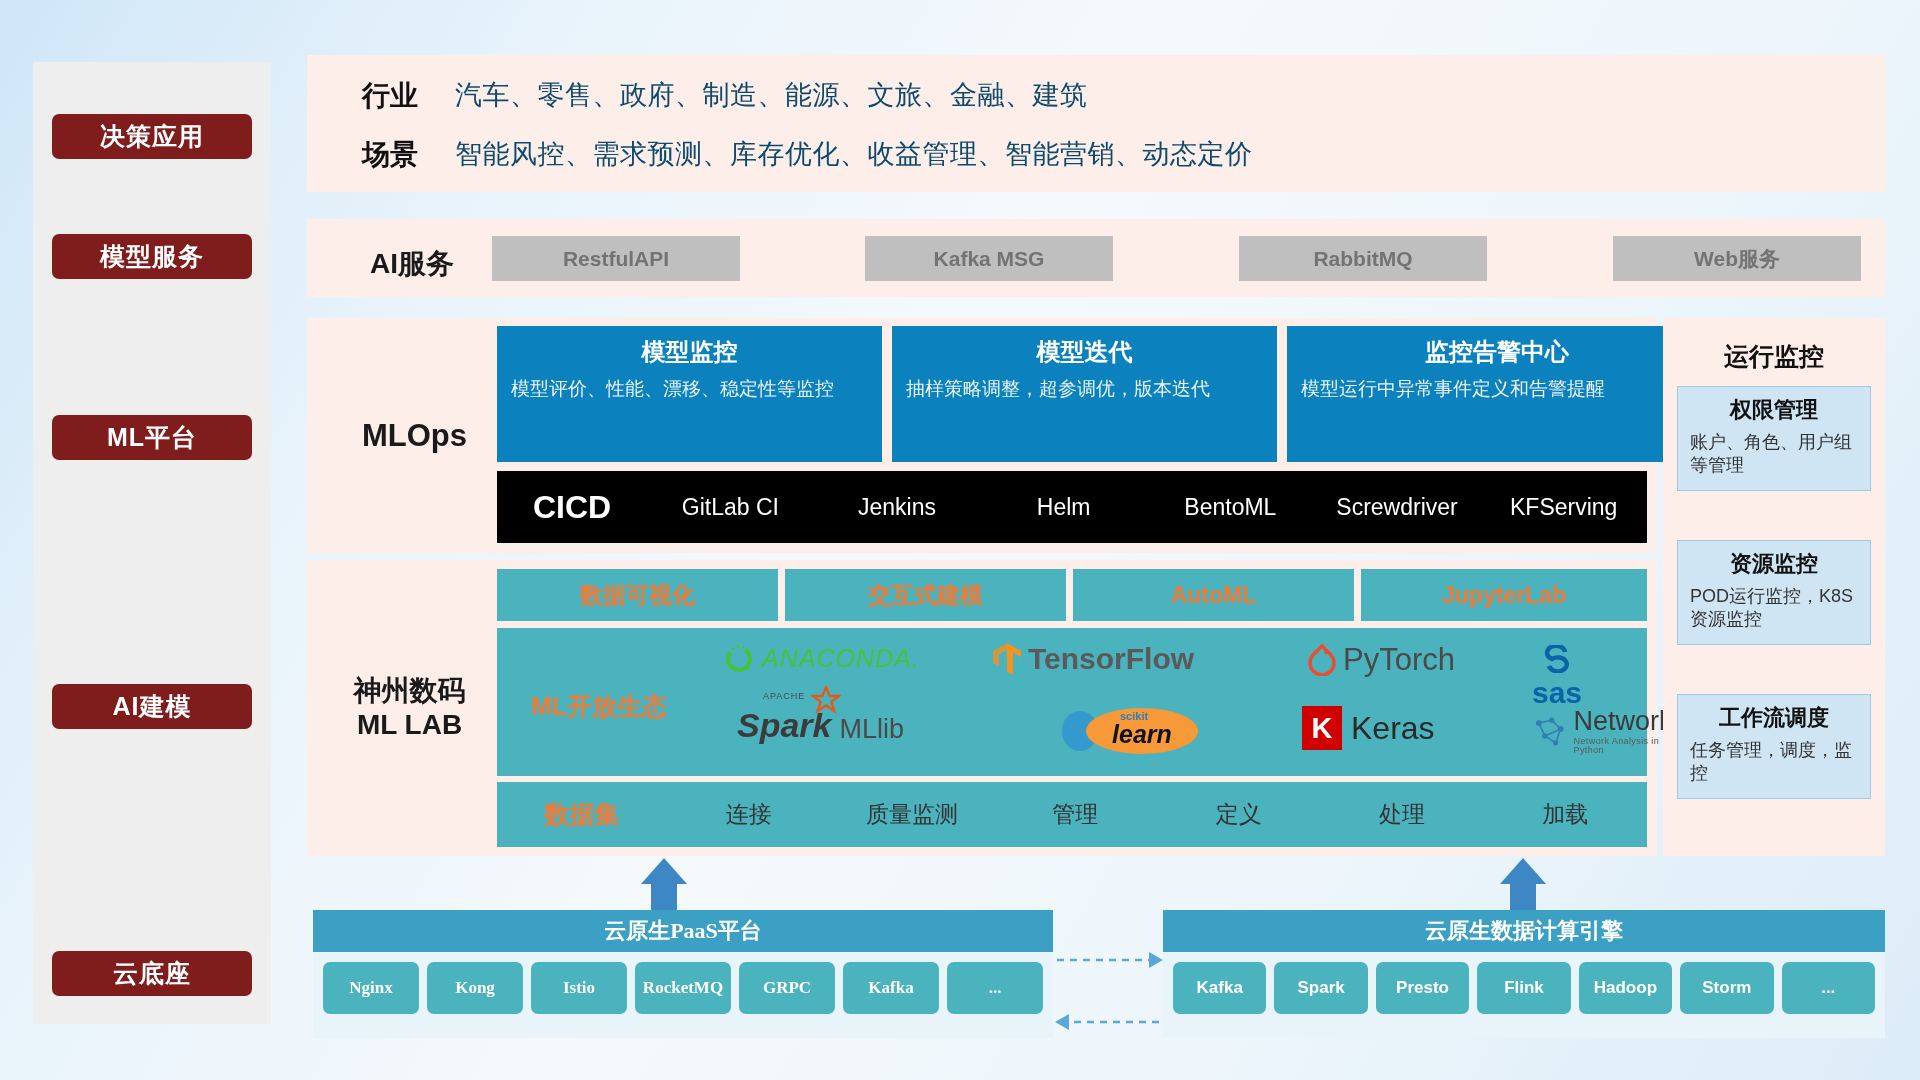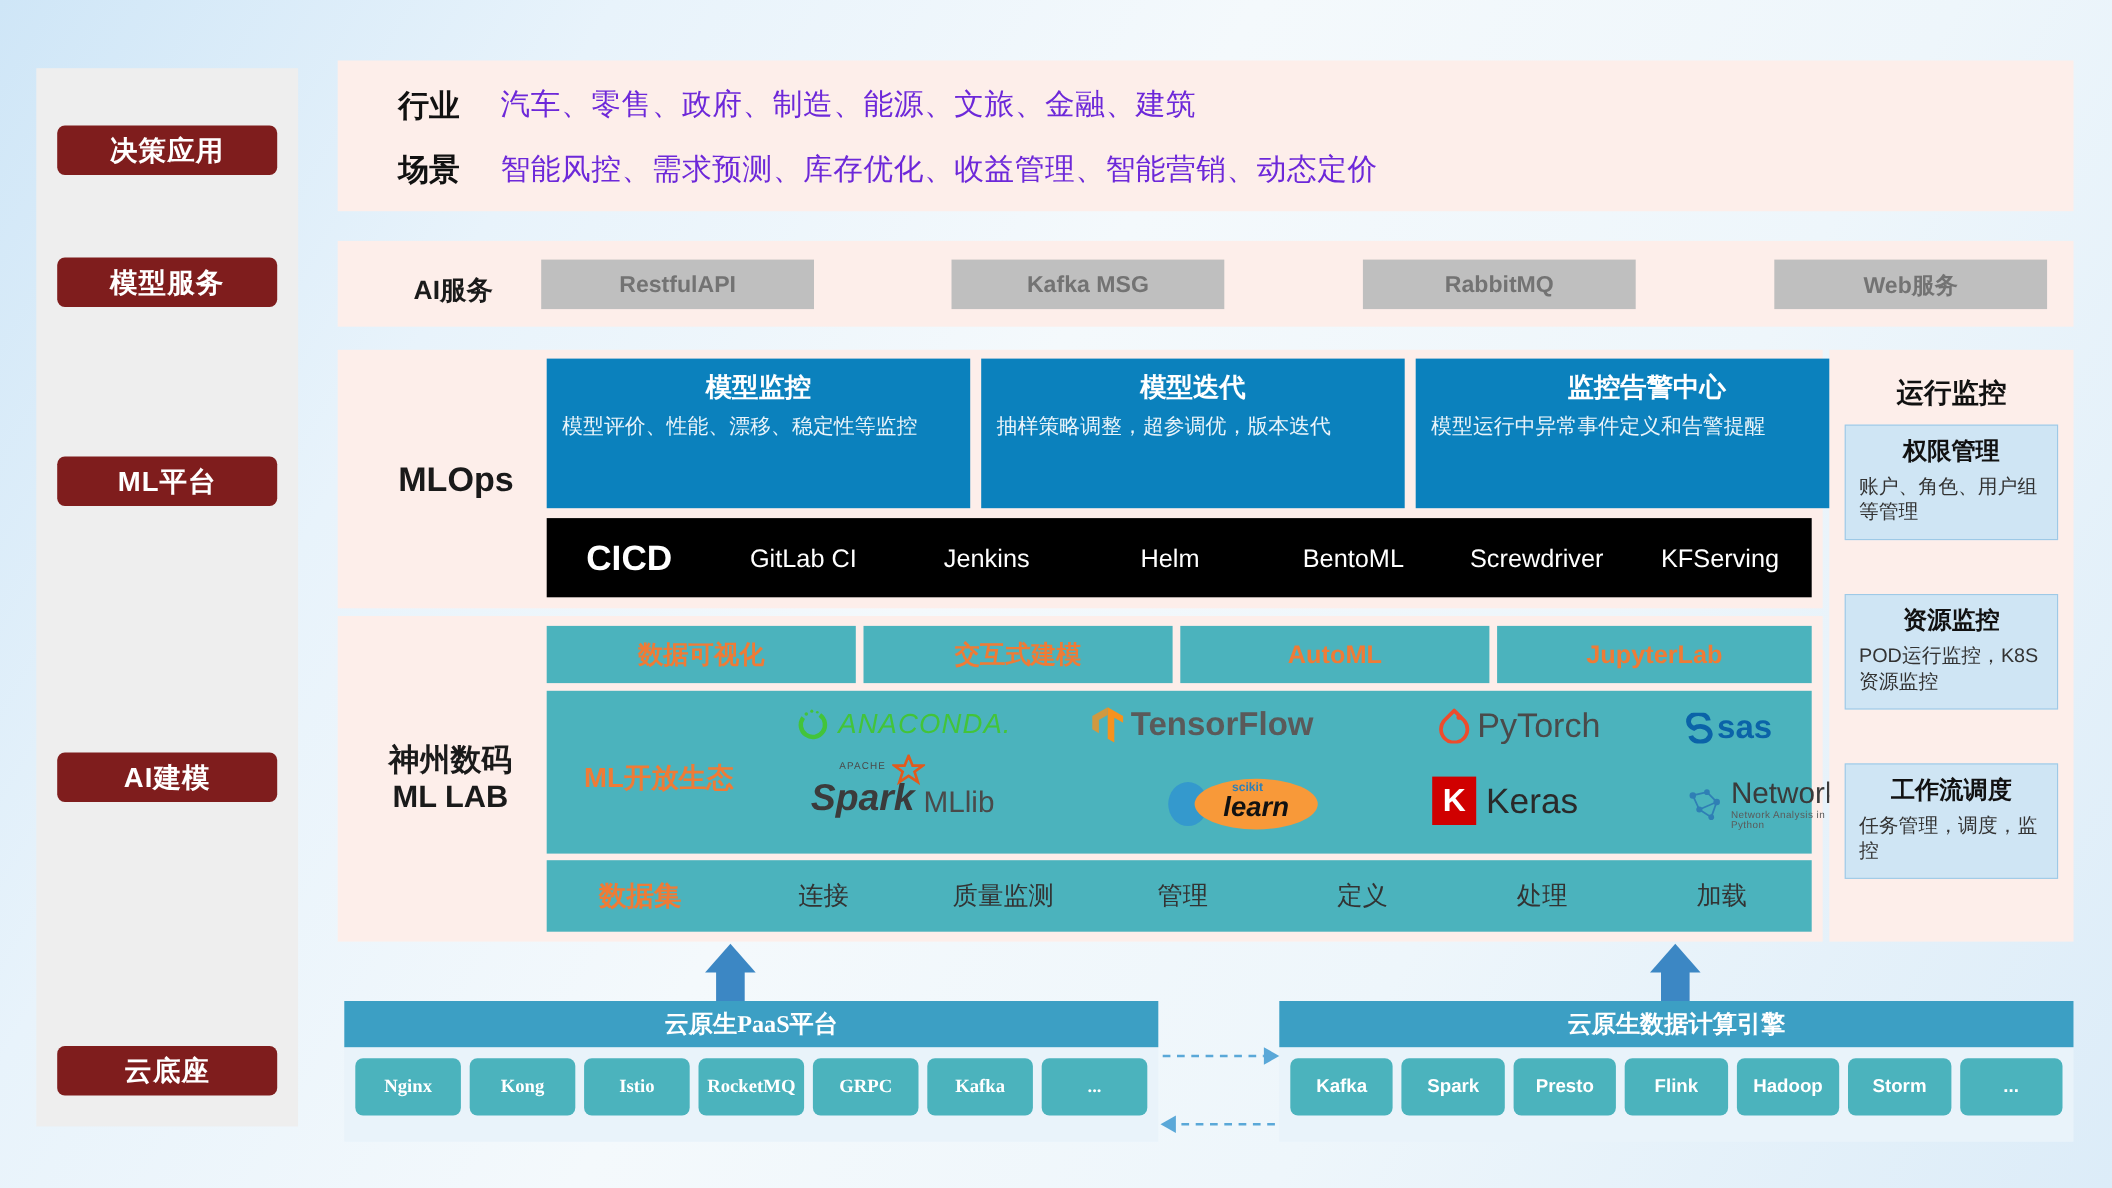--- a/index.html
+++ b/index.html
@@ -35,21 +35,21 @@
   }
   .row-label {
     position: absolute;
     font-weight: bold; color: #1a1a1a;
     display: flex; align-items: center; justify-content: center;
     text-align: center; line-height: 1.22;
   }
 
   
   .kv-key { font-size: 28px; font-weight: bold; color: #111; }
-  .kv-val { font-size: 27px; color: #6d28d9; letter-spacing: 0.5px; }
+  .kv-val { font-size: 27px; color: #0c4a6e; letter-spacing: 0.5px; }
 
   
   .gray-pill {
     position: absolute; height: 45px; background: #bfbfbf;
     display: flex; align-items: center; justify-content: center;
     color: #737373; font-size: 21px; font-weight: bold;
   }
 
   
   .blue-card {
@@ -145,21 +145,21 @@
   </div>
 
   <div class="band" style="left:307px; top:55px; width:1578px; height:137px;">
     <div style="position:absolute; left:55px; top:22px;" class="kv-key">行业</div>
     <div style="position:absolute; left:148px; top:22px;" class="kv-val">汽车、零售、政府、制造、能源、文旅、金融、建筑</div>
     <div style="position:absolute; left:55px; top:81px;" class="kv-key">场景</div>
     <div style="position:absolute; left:148px; top:81px;" class="kv-val">智能风控、需求预测、库存优化、收益管理、智能营销、动态定价</div>
   </div>
 
   <div class="band" style="left:307px; top:219px; width:1578px; height:78px;">
-    <div class="row-label" style="left:30px; top:0; width:150px; height:91px; font-size:24px;">AI服务</div>
+    <div class="row-label" style="left:30px; top:0; width:150px; height:91px; font-size:28px;">AI服务</div>
     <div class="gray-pill" style="left:185px; top:17px; width:248px;">RestfulAPI</div>
     <div class="gray-pill" style="left:558px; top:17px; width:248px;">Kafka MSG</div>
     <div class="gray-pill" style="left:932px; top:17px; width:248px;">RabbitMQ</div>
     <div class="gray-pill" style="left:1306px; top:17px; width:248px;">Web服务</div>
   </div>
 
   <div class="band" style="left:307px; top:318px; width:1350px; height:235px;">
     <div class="row-label" style="left:20px; top:0; width:175px; height:235px; font-size:31px;">MLOps</div>
 
     <div class="blue-card" style="left:190px; top:8px; width:385px; height:136px;">
@@ -221,21 +221,21 @@
       </div>
 
       <div style="position:absolute; left:810px; top:14px; display:flex; align-items:center; gap:6px;">
         <svg width="30" height="32" viewBox="0 0 30 32">
           <path d="M15 2 L24 11 A12 12 0 1 1 6 11 Z" fill="none" stroke="#ee4c2c" stroke-width="3.4"></path>
           <circle cx="19.5" cy="8" r="2.4" fill="#ee4c2c"></circle>
         </svg>
         <span style="color:#4a4a4a; font-size:31px;">PyTorch</span>
       </div>
 
-      <div style="position:absolute; left:1035px; top:17px; display:flex; align-items:center; gap:3px;">
+      <div style="position:absolute; left:1035px; top:17px; display:flex; align-items:center; gap:3px;flex-direction:column;">
         <svg width="26" height="28" viewBox="0 0 26 28">
           <path d="M21 7 A9 7 0 1 0 8 14 A9 7 0 1 1 5 21" fill="none" stroke="#0b63a8" stroke-width="4.4"></path>
         </svg>
         <span style="color:#0b63a8; font-size:30px; font-weight:bold;">sas</span>
       </div>
 
       <div style="position:absolute; left:240px; top:78px; display:flex; align-items:flex-end; gap:8px;">
         <div style="position:relative;">
           <span style="position:absolute; left:26px; top:-15px; font-size:9px; color:#4a4a4a; letter-spacing:1px;">APACHE</span>
           <svg style="position:absolute; left:74px; top:-20px;" width="30" height="28" viewBox="0 0 30 28">

